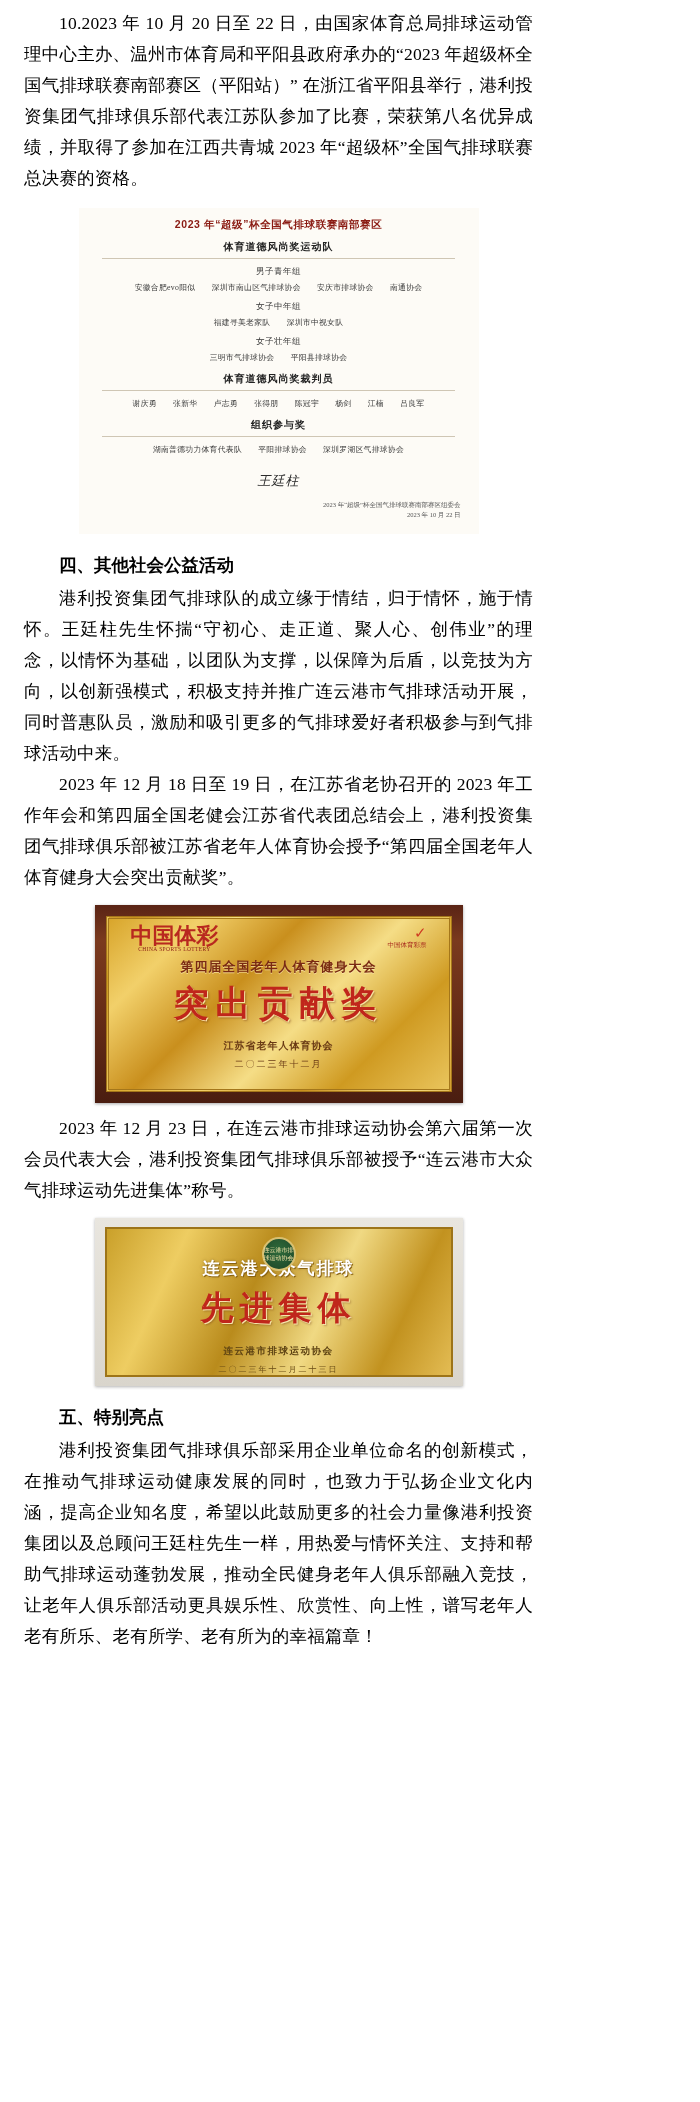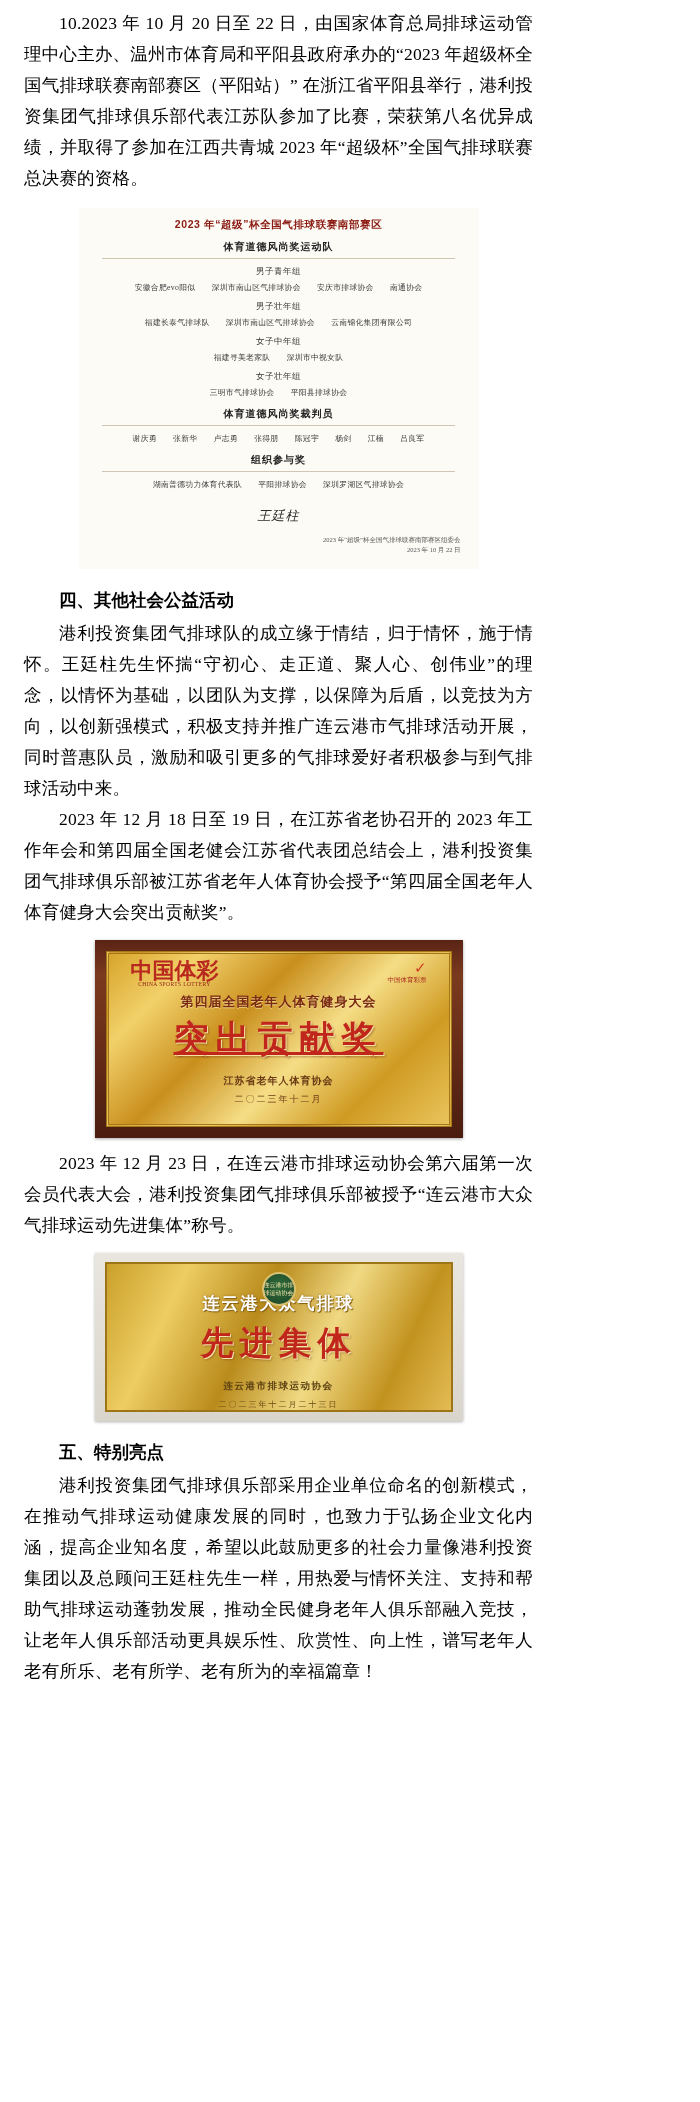--- a/index.html
+++ b/index.html
@@ -177,21 +177,20 @@
     font-family: "Liberation Sans", "DejaVu Sans", sans-serif;
   }
   .plaque1-big {
     margin-top: 4px;
     font-size: 35px;
     font-weight: bold;
     color: #c0261b;
     letter-spacing: 7px;
     text-shadow: 1px 1px 0 #f7e2a0, 2px 2px 2px rgba(90,30,10,0.35);
     font-family: "Liberation Sans", "DejaVu Sans", sans-serif;
-    text-decoration: underline;
   }
   .plaque1-org {
     margin-top: 12px;
     font-size: 10px;
     color: #6a3a14;
     letter-spacing: 1px;
     font-weight: bold;
   }
   .plaque1-date {
     margin-top: 5px;
@@ -289,28 +288,20 @@
     <div class="cert-group">
       <div class="cert-group-label">男子青年组</div>
       <div class="cert-names">
         <span class="name">安徽合肥evo阳似</span>
         <span class="name">深圳市南山区气排球协会</span>
         <span class="name">安庆市排球协会</span>
         <span class="name">南通协会</span>
       </div>
     </div>
 
-    <div class="cert-group">
-      <div class="cert-group-label">男子壮年组</div>
-      <div class="cert-names">
-        <span class="name">福建长泰气排球队</span>
-        <span class="name">深圳市南山区气排球协会</span>
-        <span class="name">云南锦化集团有限公司</span>
-      </div>
-    </div>
 
     <div class="cert-group">
       <div class="cert-group-label">女子中年组</div>
       <div class="cert-names">
         <span class="name">福建寻美老家队</span>
         <span class="name">深圳市中视女队</span>
       </div>
     </div>
 
 

